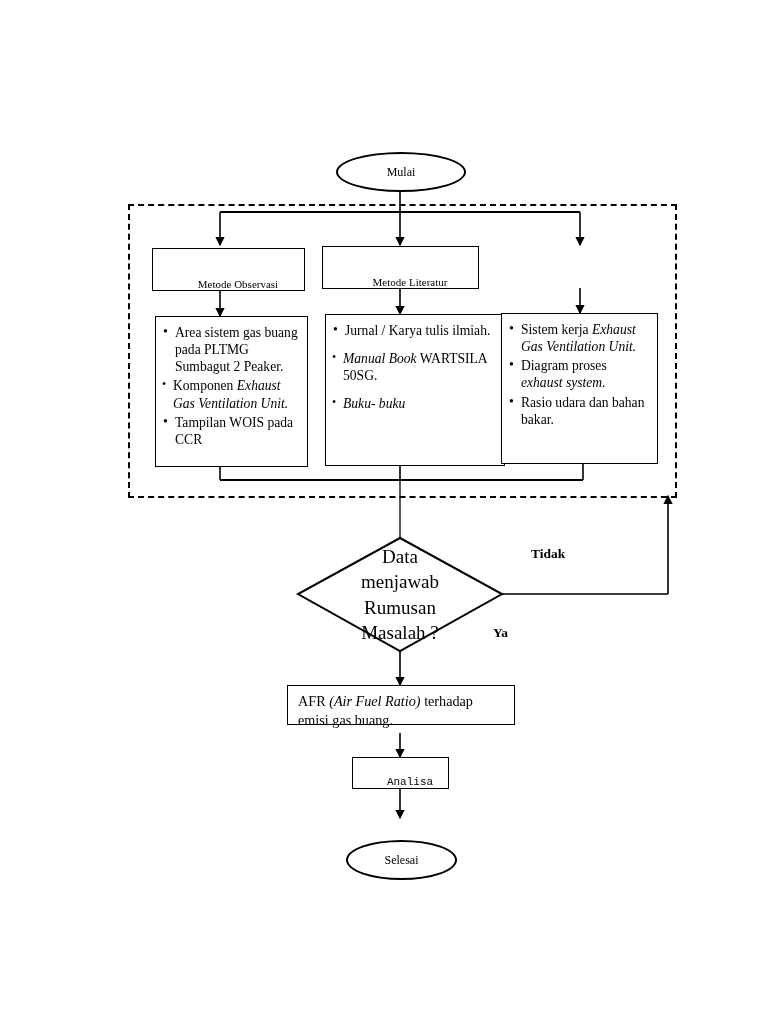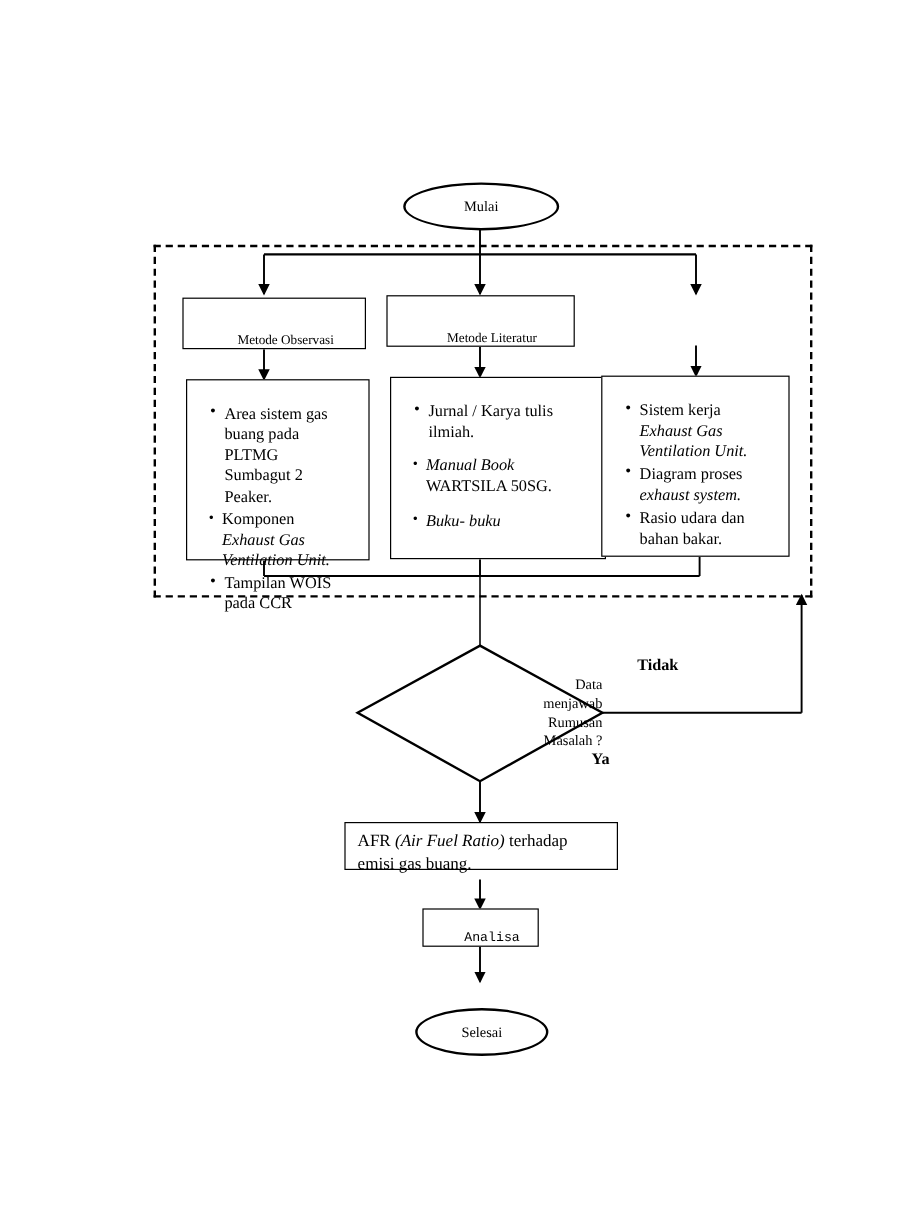--- a/index.html
+++ b/index.html
@@ -47,21 +47,21 @@
     font-size: 11px;
     padding-left: 19px;
   }
   .listbox {
     border: 1.5px solid #000000;
     padding: 7px 6px 6px 6px;
     font-size: 13.6px;
     line-height: 1.26;
   }
   .listbox ul {
-    margin: 12px;
+    margin: 0;
     padding: 0;
     list-style: none;
   }
   .listbox li {
     margin: 0 0 2px 0;
     padding-left: 13px;
     position: relative;
   }
   .listbox li::before {
     content: "\2022";
@@ -86,23 +86,23 @@
     position: absolute;
   }
   .diamond-text {
     position: absolute;
     left: 0;
     top: 0;
     width: 100%;
     height: 100%;
     display: flex;
     flex-direction: column;
-    align-items: flex-end;
+    align-items: center;
     justify-content: center;
-    font-size: 12px;
+    font-size: 19px;
     line-height: 1.32;
     text-align: center;
   }
   .edge-label {
     position: absolute;
     font-weight: bold;
     font-size: 13.5px;
     font-family: "Liberation Serif", "DejaVu Serif", serif;
   }
   .afrbox {

